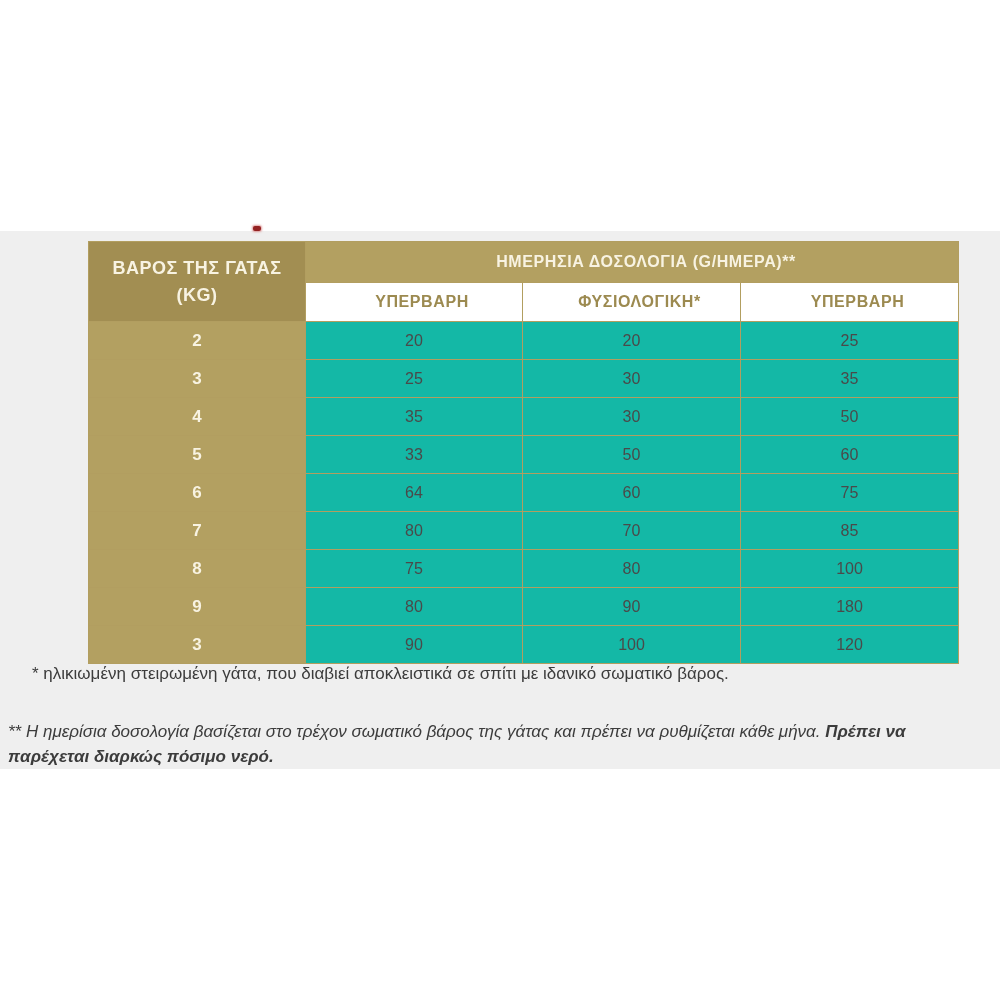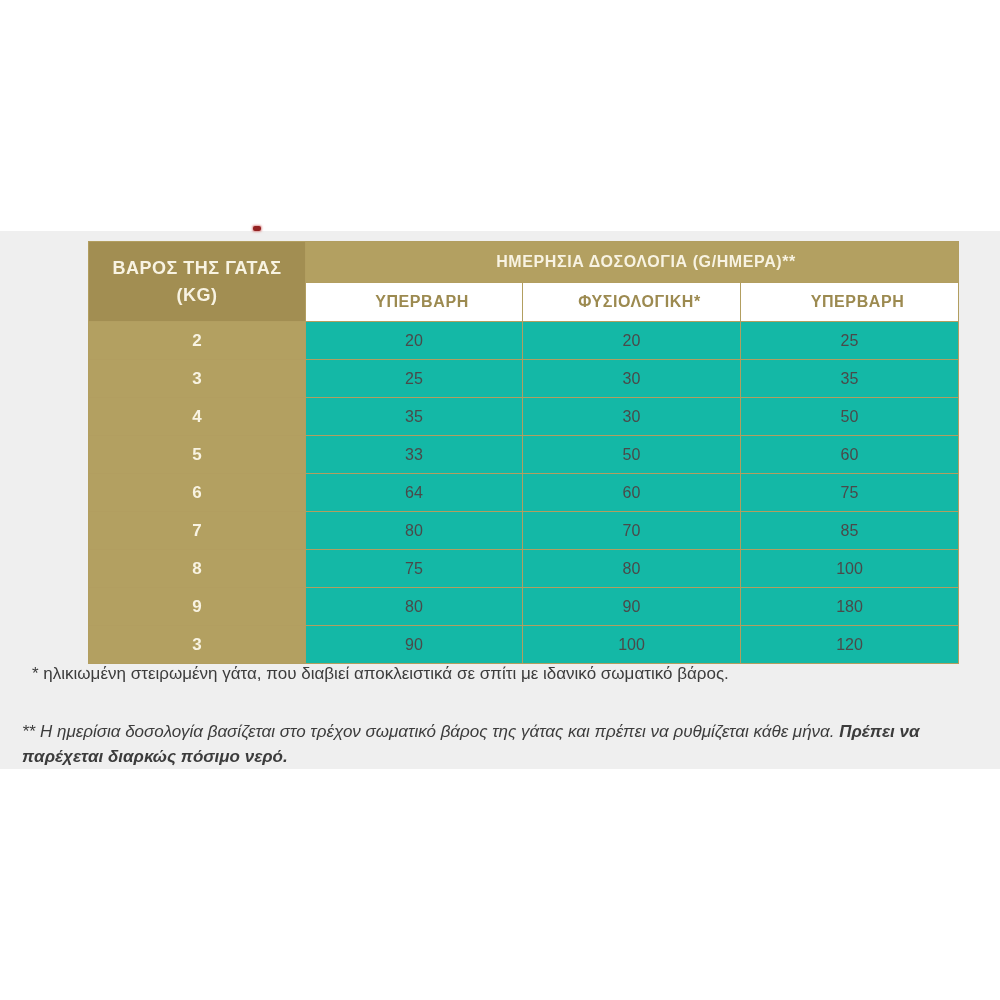--- a/index.html
+++ b/index.html
@@ -40,21 +40,21 @@
     text-align:center;vertical-align:middle;border:1px solid var(--gold-border);padding-left:16px;}
   tbody th.wcell{background:var(--gold);color:var(--cream-text);
     font-size:17px;font-weight:bold;height:38px;text-align:center;
     vertical-align:middle;border:1px solid var(--gold-border);
     border-top:1px solid var(--gold-light-divider);}
   tbody td{background:#14b8a6;color:var(--cell-text);
     font-size:16px;height:38px;text-align:center;vertical-align:middle;
     border:1px solid var(--gold-border);}
   .fn1{position:absolute;left:10px;top:662px;width:960px;
     color:var(--footnote-text);font-size:17px;line-height:24px;margin-left:22px;}
-  .fn2{position:absolute;left:22px;top:719px;width:952px;
+  .fn2{position:absolute;left:8px;top:719px;width:952px;
     color:var(--footnote-text);font-size:17px;line-height:25px;font-style:italic;}
   .fn2 .bold-part{font-weight:bold;}
 </style>
 </head>
 <body>
 
 <div class="stage">
   <div class="gray-band"></div>
   <div class="red-dot"></div>
 

